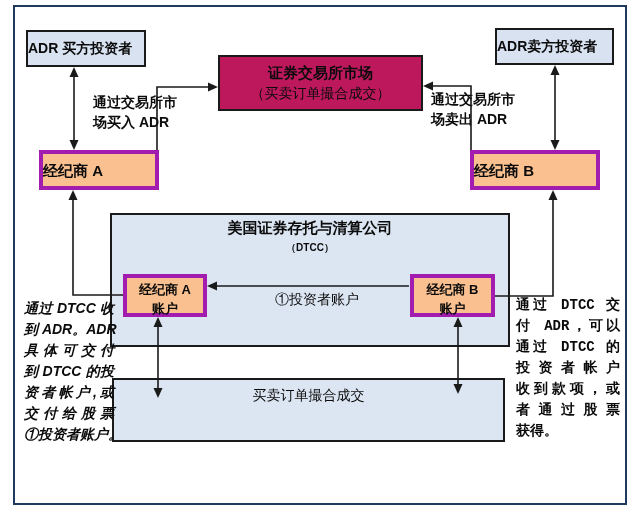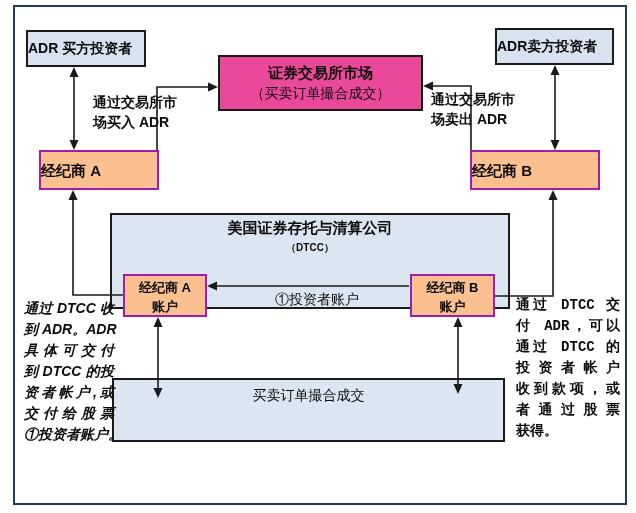--- a/index.html
+++ b/index.html
@@ -10,22 +10,22 @@
   }
   .frame{
     position:absolute;left:13px;top:5px;width:610px;height:496px;
     border:2px solid #1e3a5c;background:transparent;
   }
   .box{
     position:absolute;box-sizing:border-box;text-align:center;
     font-weight:bold;font-size:14px;line-height:19px;color:#0b0b0b;
   }
   .blue{background:#d9e2f1;border:2px solid #1a1a1a;}
-  .orange{background:#fac090;border:2px solid #a21caf;}
-  .yellow{background:#ec4899;border:2px solid #1a1a1a;}
+  .orange{background:#fac090;border:4px solid #a21caf;}
+  .yellow{background:#be185d;border:2px solid #1a1a1a;}
   .panel{background:#dce6f2;border:2px solid #1a1a1a;}
   .vcenter{display:flex;align-items:center;justify-content:flex-start;}
   .exchange-title{font-weight:bold;font-size:15px;line-height:20px;}
   .exchange-sub{font-weight:normal;font-size:14px;line-height:20px;}
   .dtcc-title{font-weight:bold;font-size:15px;line-height:21px;}
   .dtcc-sub{font-weight:bold;font-size:10px;line-height:20px;}
   .acct{font-size:13px;line-height:19px;padding-top:2px;}
   .agent-label{font-weight:normal;font-size:14px;padding-top:6px;}
   .arrow-label{
     position:absolute;font-weight:bold;font-size:14px;line-height:20px;
@@ -74,21 +74,21 @@
   <div class="arrow-label" style="left:93px;top:92px;">
     <div>通过交易所市</div>
     <div>场买入 ADR</div>
   </div>
 
   <div class="arrow-label" style="left:431px;top:89px;">
     <div>通过交易所市</div>
     <div>场卖出 ADR</div>
   </div>
 
-  <div class="box panel" style="left:110px;top:213px;width:400px;height:96px;">
+  <div class="box panel" style="left:110px;top:213px;width:400px;height:134px;">
     <div class="dtcc-title" style="margin-top:2px;">美国证券存托与清算公司</div>
     <div class="dtcc-sub">（DTCC）</div>
   </div>
 
   <div class="box orange acct" style="left:123px;top:274px;width:84px;height:43px;">
     <div>经纪商 A</div>
     <div>账户</div>
   </div>
 
   <div class="box orange acct" style="left:410px;top:274px;width:85px;height:43px;">

